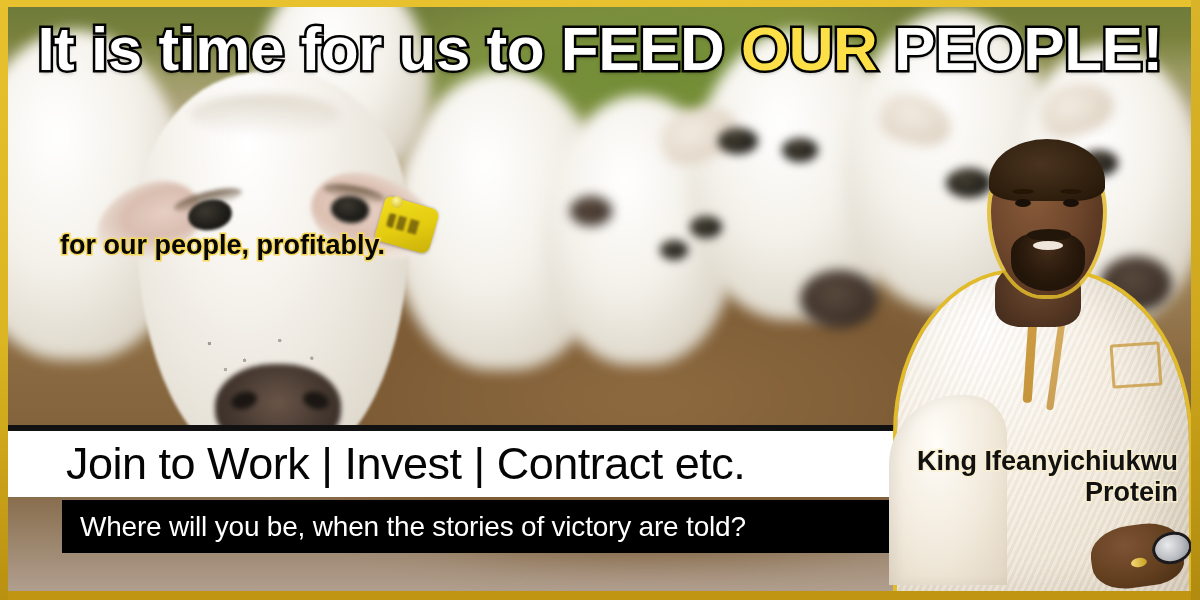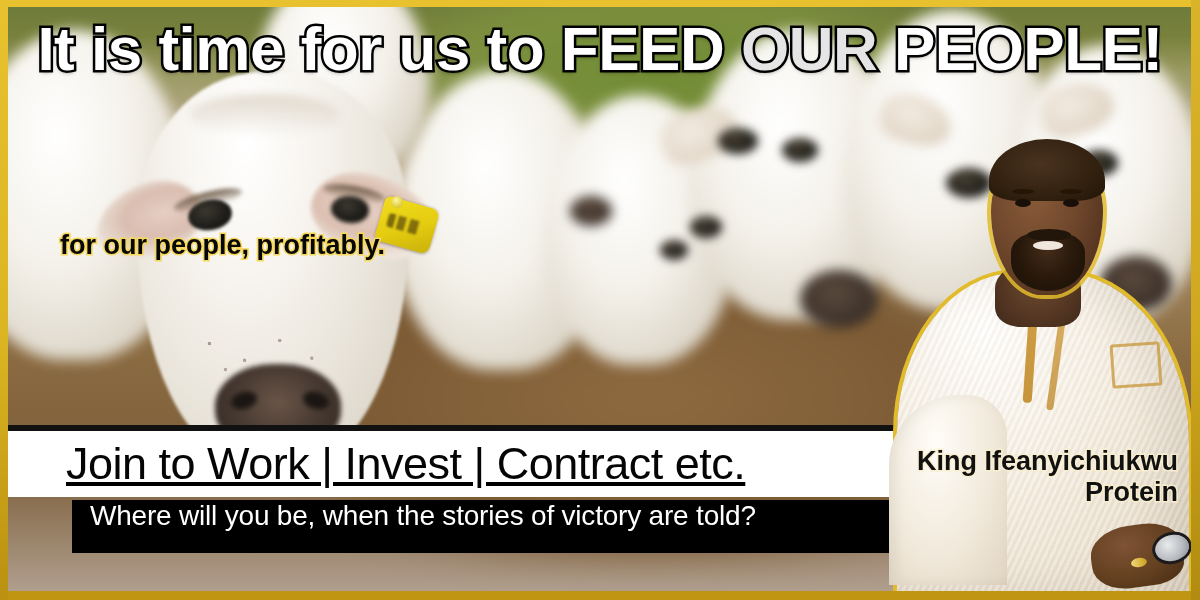--- a/index.html
+++ b/index.html
@@ -200,21 +200,21 @@
     font-size: 62px;
     font-weight: 700;
     line-height: 1;
     letter-spacing: -0.5px;
     white-space: nowrap;
     color: #ffffff;
     -webkit-text-stroke: 5px #000;
     paint-order: stroke fill;
     text-shadow: 0 2px 4px rgba(0,0,0,.45);
   }
-  .headline .accent { color: #e5e5e5; margin-top: 31px; }
+  .headline .accent { color: #fde047; margin-top: 31px; }
 
   
   .body-copy {
     position: absolute;
     left: 60px; top: 228px;
     z-index: 30;
     font-size: 27px;
     font-weight: 700;
     line-height: 1.33;
     color: #070707;
@@ -228,36 +228,36 @@
     position: absolute;
     left: 8px; top: 425px; width: 887px; height: 6px;
     background: #111;
     z-index: 20;
   }
   .cta-bar {
     position: absolute;
     left: 8px; top: 431px; width: 887px; height: 66px;
     background: #ffffff;
     z-index: 20;
-    display: flex; align-items: center; text-decoration: underline;
+    display: flex; align-items: center;
   }
   .cta-text {
     margin-left: 58px;
     font-size: 45px;
     font-weight: 400;
     color: #050505;
     letter-spacing: -0.5px;
     white-space: nowrap;
   }
   .sub-bar {
     position: absolute;
-    left: 72px; top: 500px; width: 833px; height: 53px;
+    left: 62px; top: 500px; width: 833px; height: 53px;
     background: #000000;
     z-index: 20;
-    display: flex; align-items: flex-start;
+    display: flex; align-items: center;
   }
   .sub-text {
     margin-left: 18px;
     font-size: 28px;
     font-weight: 400;
     color: #ffffff;
     letter-spacing: -0.2px;
     white-space: nowrap;
   }
 

